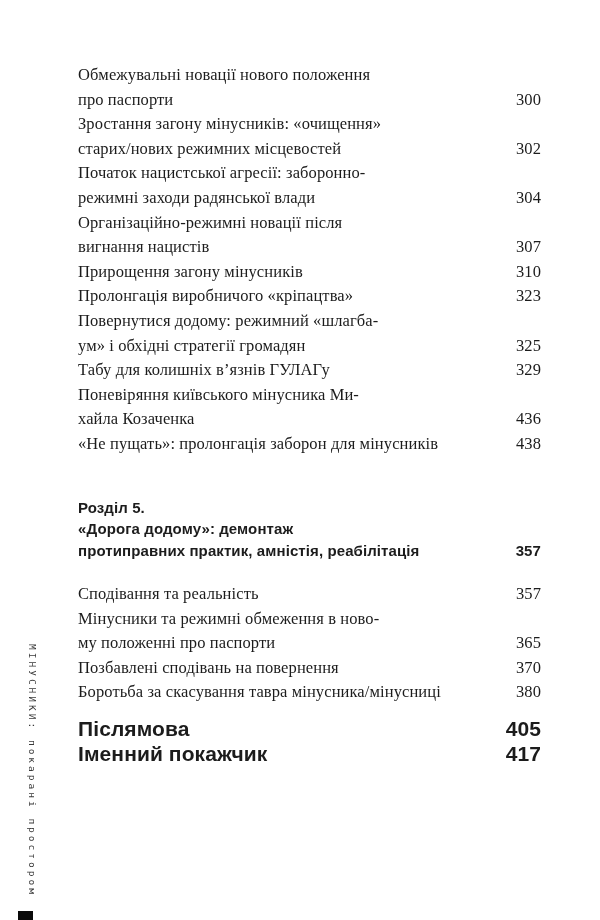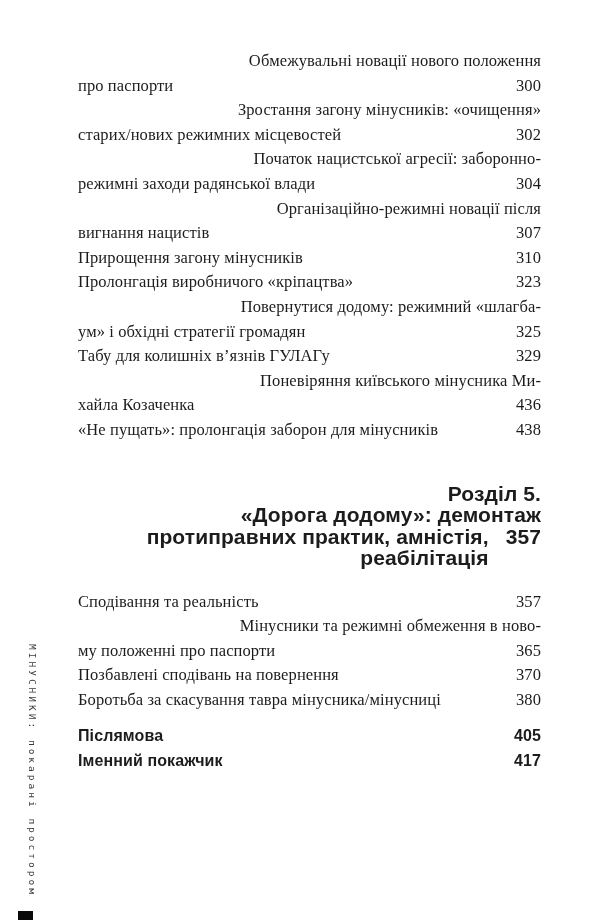--- a/index.html
+++ b/index.html
@@ -9,41 +9,40 @@
     font-family: "Liberation Serif", serif;
     color: #1c1c1c;
     position: relative;
     overflow: hidden;
   }
   .page { position: absolute; inset: 0; background: #ffffff; }
 
   
   .toc {
     position: absolute;
-    left: 78px; top: 49px;
+    left: 78px; top: 63px;
     width: 463px;
     font-size: 16.5px;
     line-height: 24.6px;
     letter-spacing: 0.1px;
-    text-align: right;
   }
   .group { margin: 0; }
   .g-ch5-heading {
     margin-top: 40px;
     font-family: "Liberation Sans", sans-serif;
     font-weight: bold;
-    font-size: 21px;
+    font-size: 15px;
     line-height: 21.5px;
   }
   .g-ch5-entries { margin-top: 21px; }
   .g-back-matter {
     margin-top: 12px;
     font-family: "Liberation Sans", sans-serif;
     font-weight: bold;
-    font-size: 16px;
+    font-size: 21px;
     line-height: 24.6px;
   }
   .entry { }
   .line { white-space: nowrap; }
   .line.last { display: flex; justify-content: space-between; align-items: baseline; }
   .line.last .t { white-space: normal; }
   .line.last .p { margin-left: 17px; white-space: nowrap; }
 
   
   .spine {

